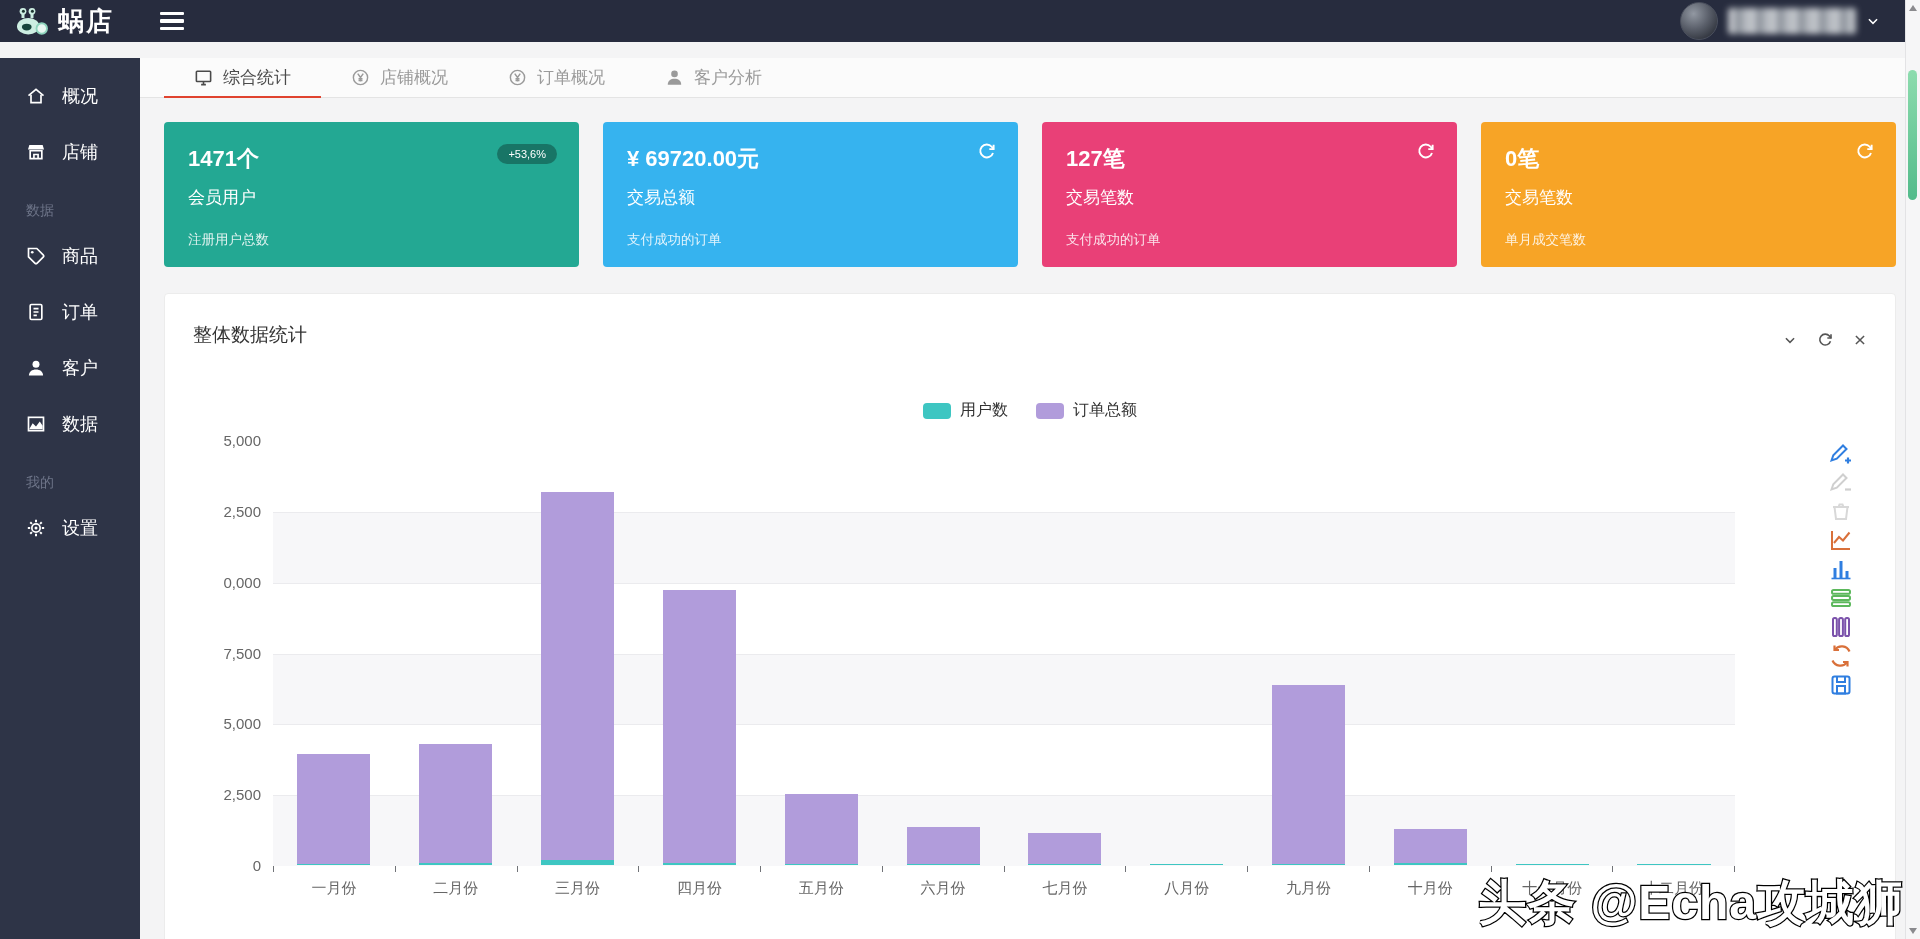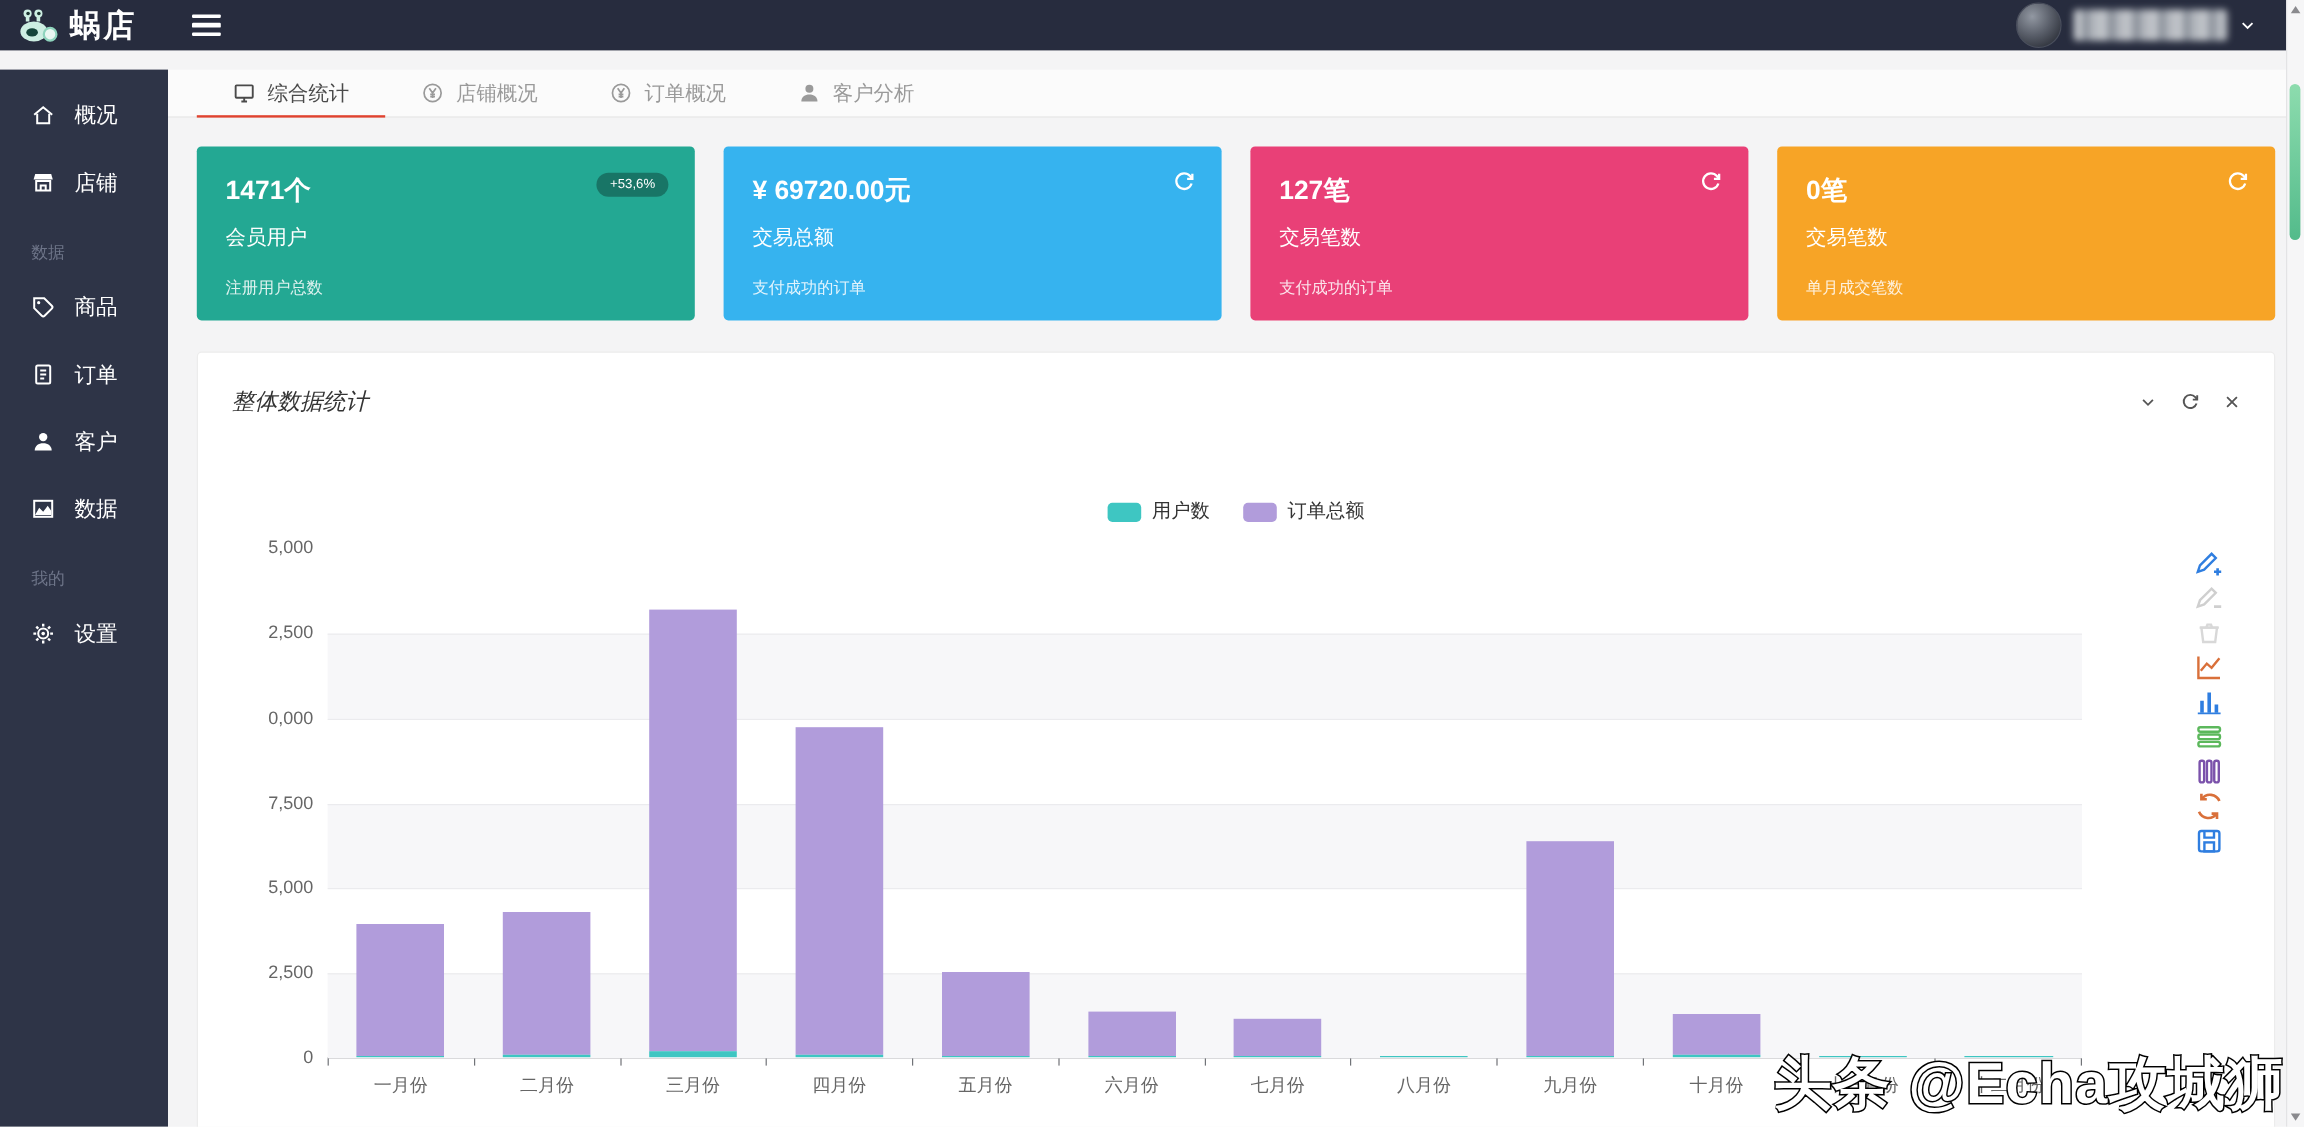--- a/index.html
+++ b/index.html
@@ -50,26 +50,26 @@
   .card-value { font-size:22px; font-weight:bold; }
   .card-title { font-size:17px; margin-top:12px; }
   .card-sub { font-size:13.5px; opacity:.85; margin-top:22px; }
   .card-badge { position:absolute; top:22px; right:22px; background:rgba(0,0,0,.3);
                 padding:4px 11px; border-radius:13px; font-size:11px; }
   .card-refresh { position:absolute; top:20px; right:22px; color:#fff; cursor:pointer; }
 
   
   .panel { margin-top:26px; background:#fff; border:1px solid #ececec; border-radius:4px;
            height:700px; position:relative; }
-  .panel-header { display:flex; align-items:center; padding:28px 28px 8px;font-style:italic; }
+  .panel-header { display:flex; align-items:flex-end; padding:28px 28px 8px; }
   .panel-title { font-size:19px; color:#333; }
   .panel-actions { margin-left:auto; display:flex; gap:20px; align-items:center; color:#555; }
   .panel-actions > span { cursor:pointer; }
 
-  .legend-row { display:flex; justify-content:center; gap:28px; margin-top:60px; }
+  .legend-row { display:flex; justify-content:center; gap:28px; margin-top:44px; }
   .legend-item { display:flex; align-items:center; gap:9px; font-size:16px; color:#333; cursor:pointer; }
   .legend-swatch { width:28px; height:16px; border-radius:4px; }
 
   
   .chart-wrap { position:relative; height:480px; margin:20px 28px 0; }
   .y-axis { position:absolute; left:0; top:0; width:68px; height:425px; }
   .y-label { position:absolute; right:0; width:100%; text-align:right; font-size:15px; color:#666; }
   .plot { position:absolute; left:80px; right:132px; top:0; height:425px; border-bottom:1px solid #717378; }
   .band { position:absolute; left:0; right:0; border-top:1px solid #ebebee; }
   .band:first-child { border-top:none; }

